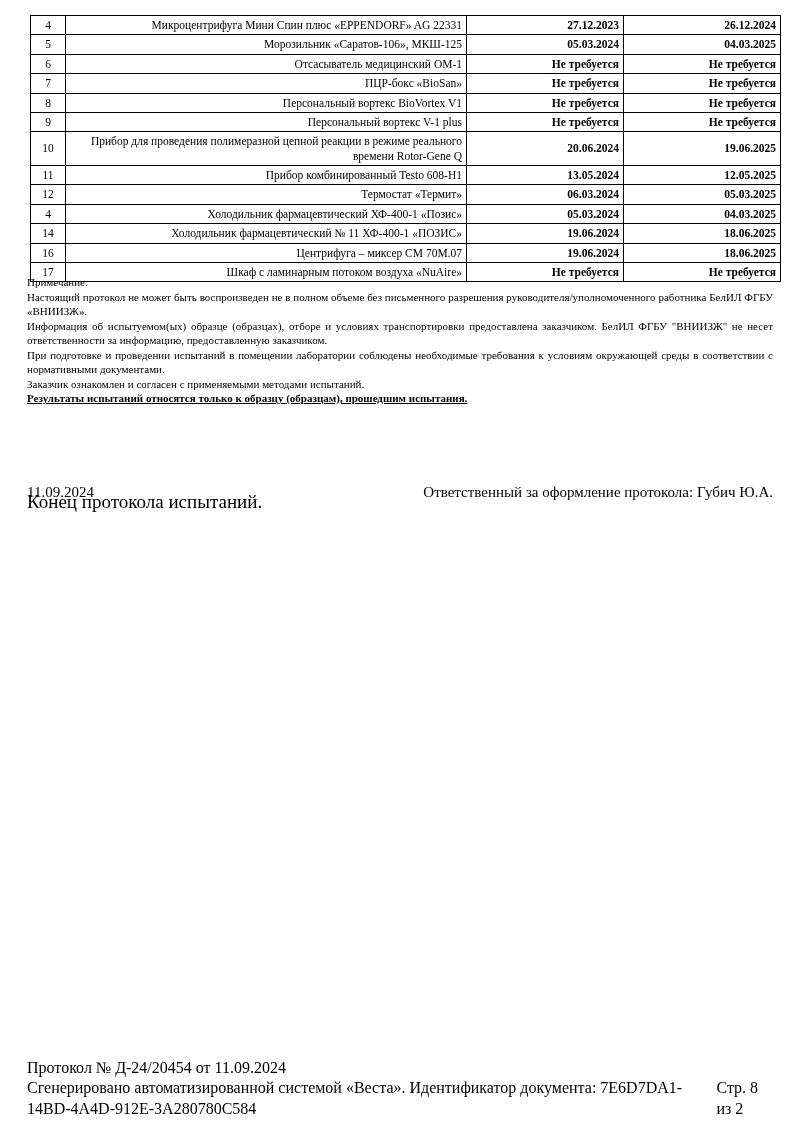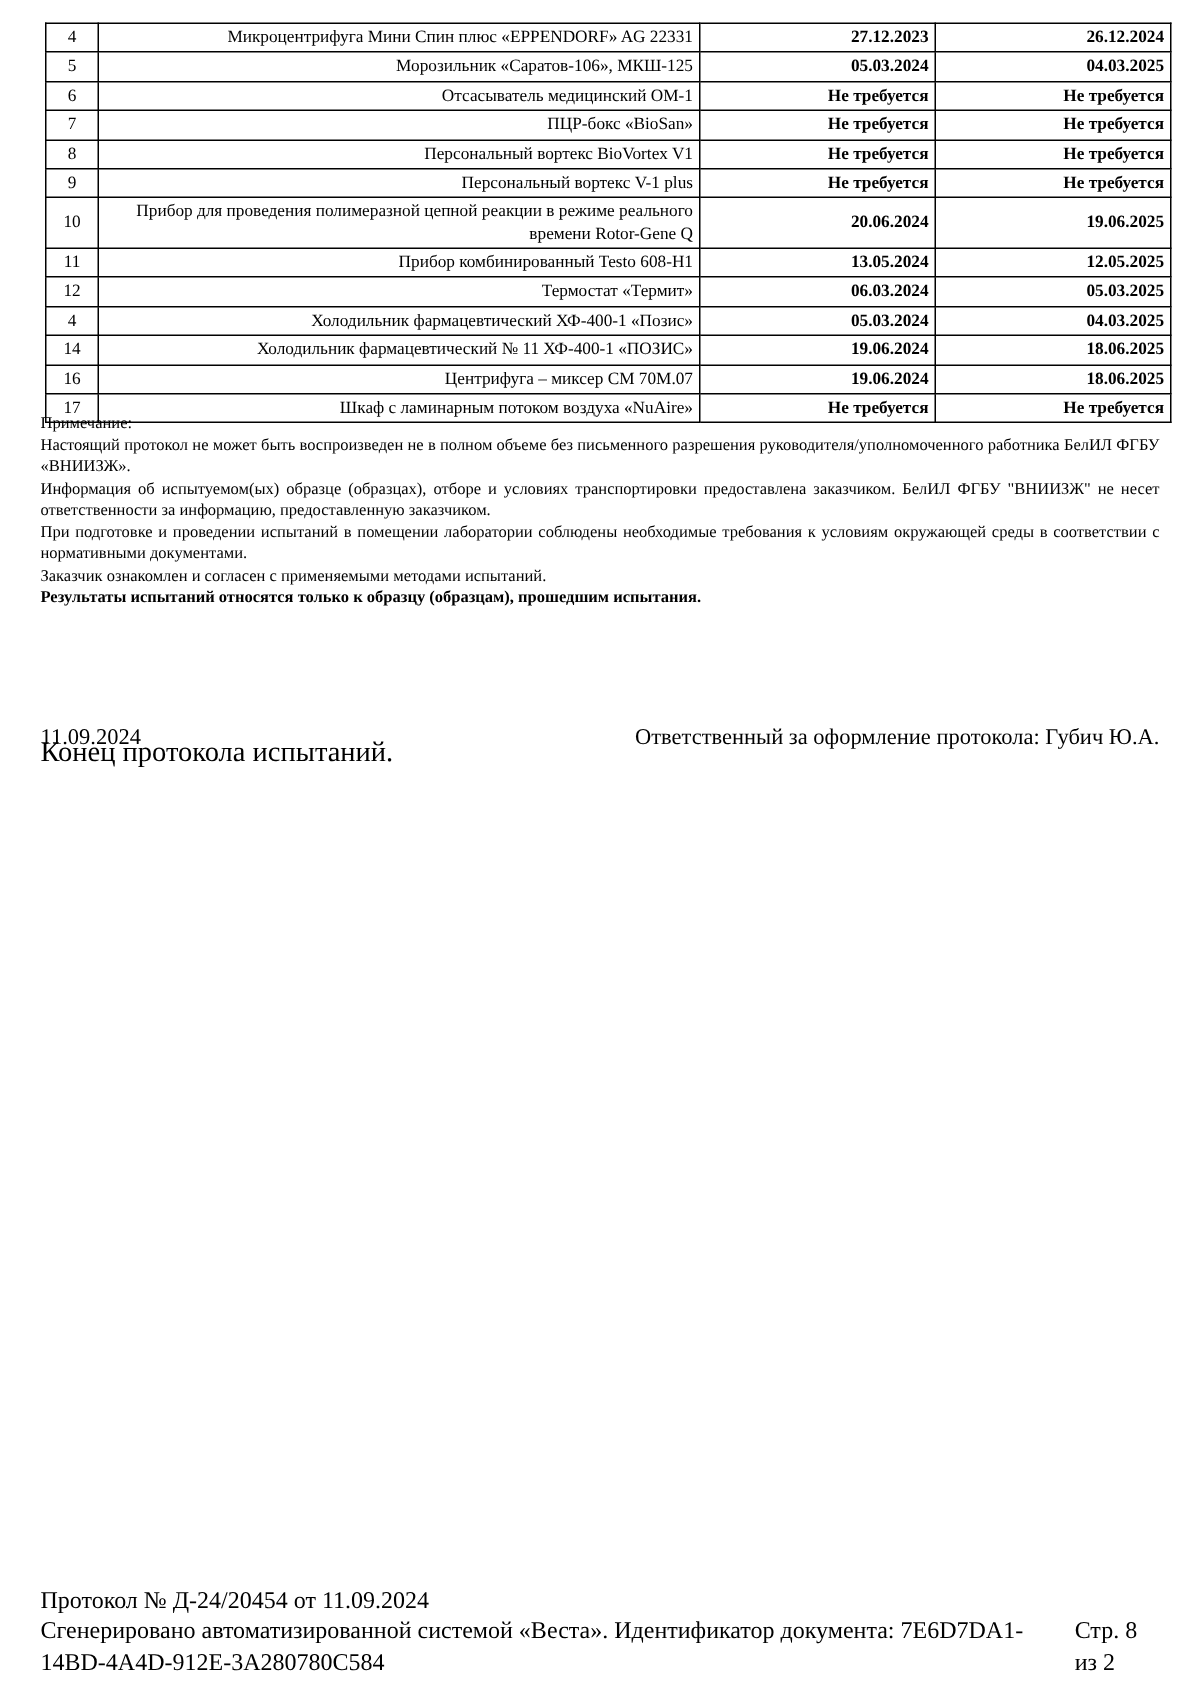--- a/index.html
+++ b/index.html
@@ -33,21 +33,21 @@
   
   .notes{
     position:absolute;
     left:27px;top:275px;
     width:746px;
     font-size:11px;
     line-height:1.32;
   }
   .notes p{margin:0;}
   .notes p.justify{text-align:justify;}
-  .notes p.bold{font-weight:bold;}
+  .notes p.bold{font-weight:bold;text-decoration:underline;}
   
   .sign-row{
     position:absolute;
     left:27px;top:484px;
     width:746px;
     font-size:15px;
     display:flex;
     justify-content:space-between;
   }
   .end-line{

